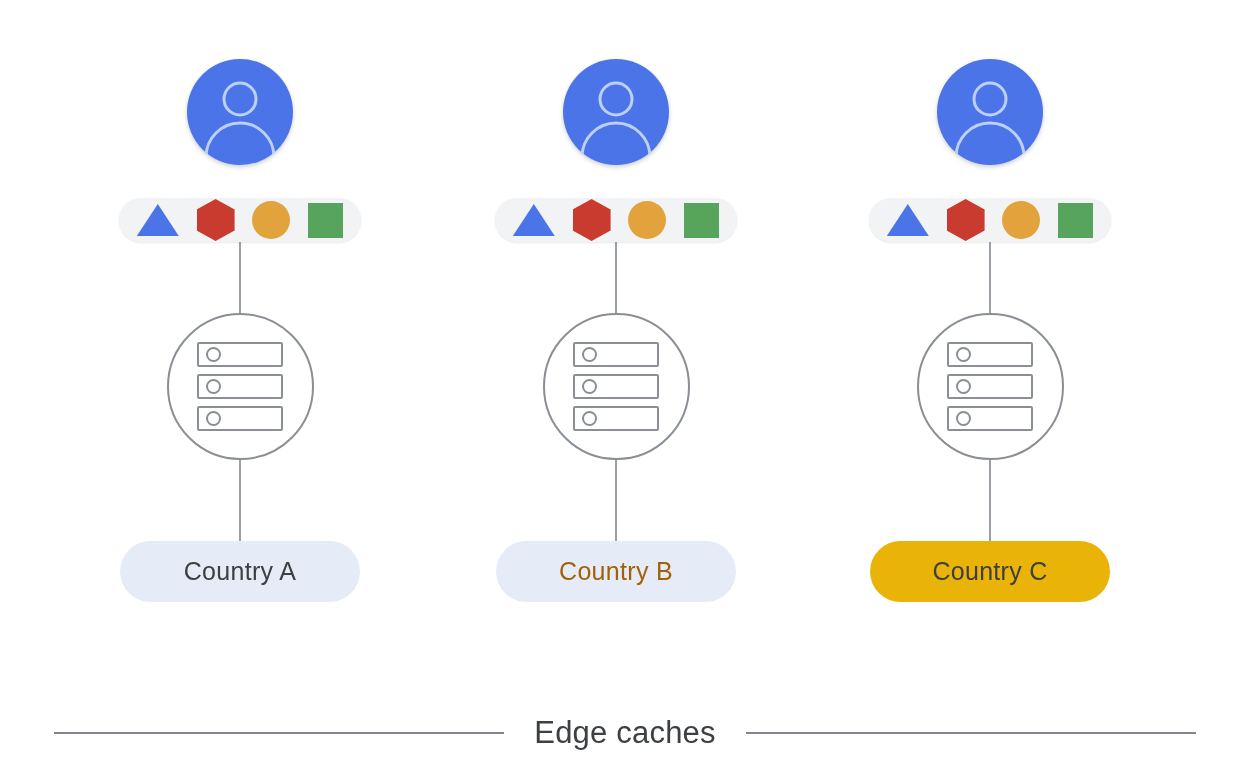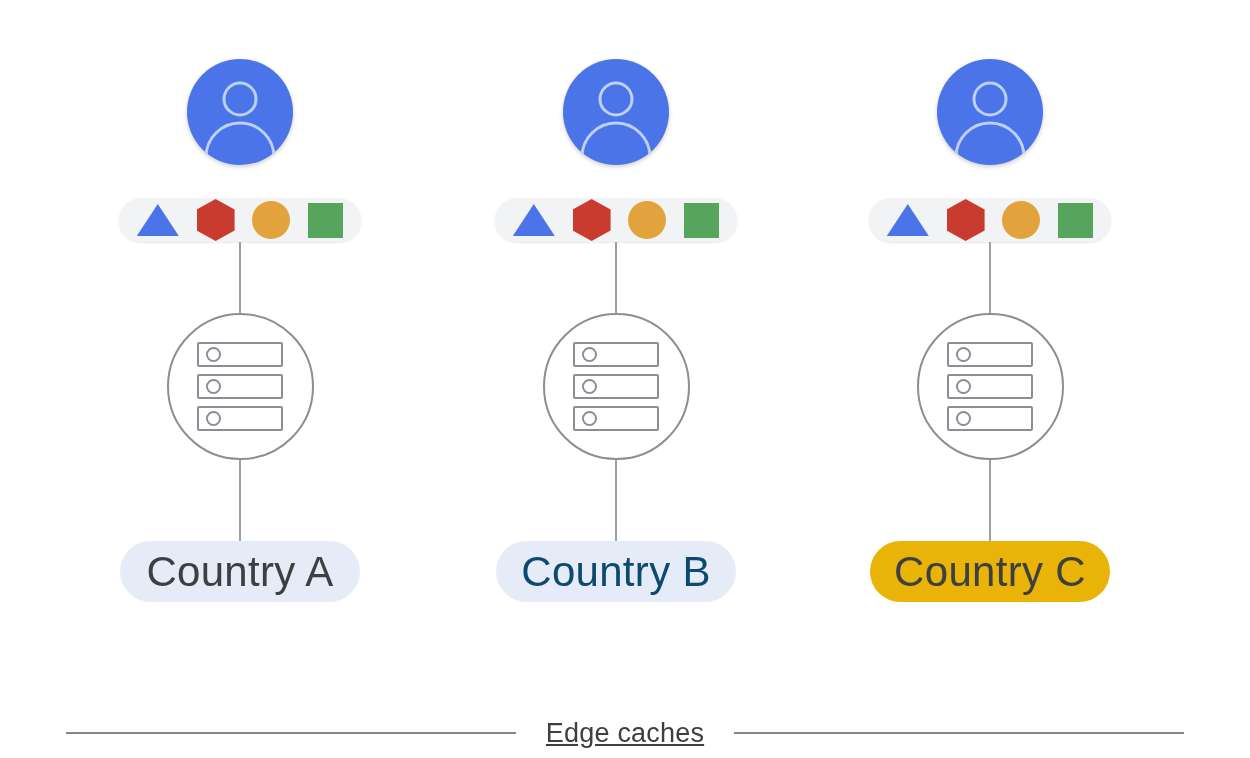--- a/index.html
+++ b/index.html
@@ -91,39 +91,39 @@
   }
 
   
   .country-pill {
     width: 240px;
     height: 61px;
     border-radius: 31px;
     display: flex;
     align-items: center;
     justify-content: center;
-    font-size: 42px;
+    font-size: 25px;
     letter-spacing: 0.3px;
     flex: 0 0 auto;
   }
 
   
   .footer {
     position: absolute;
     top: 710px;
     left: 0;
     width: 1250px;
     height: 46px;
     display: flex;
     align-items: center;
     justify-content: center;
     gap: 30px;
   }
   .footer-line { width: 450px; height: 2px; flex: 0 0 auto; }
-  .footer-label { font-size: 27px; letter-spacing: 0.2px; white-space: nowrap; text-decoration: underline; }
+  .footer-label { font-size: 31px; letter-spacing: 0.2px; white-space: nowrap; }
 </style>
 </head>
 <body>
 
 <div class="canvas">
 
   <div class="column col-a">
     <div class="avatar" style="background: rgb(74, 116, 232);">
       <svg width="106" height="106" viewBox="0 0 106 106">
         <defs>
@@ -187,21 +187,21 @@
           <div class="server-dot"></div>
         </div>
       <div class="server-row">
           <div class="server-dot"></div>
         </div>
       <div class="server-row">
           <div class="server-dot"></div>
         </div>
     </div>
     <div class="connector c2" style="background: rgb(154, 160, 166);"></div>
-    <div class="country-pill" style="background: rgb(230, 235, 248); color: #0c4a6e;">
+    <div class="country-pill" style="background: rgb(230, 235, 248); color: #a16207;">
       <span>Country B</span>
     </div>
   </div>
 
   <div class="column col-c">
     <div class="avatar" style="background: rgb(74, 116, 232);">
       <svg width="106" height="106" viewBox="0 0 106 106">
         <defs>
             <clipPath id="avclip-c">
               <circle cx="53" cy="53" r="53"></circle>

